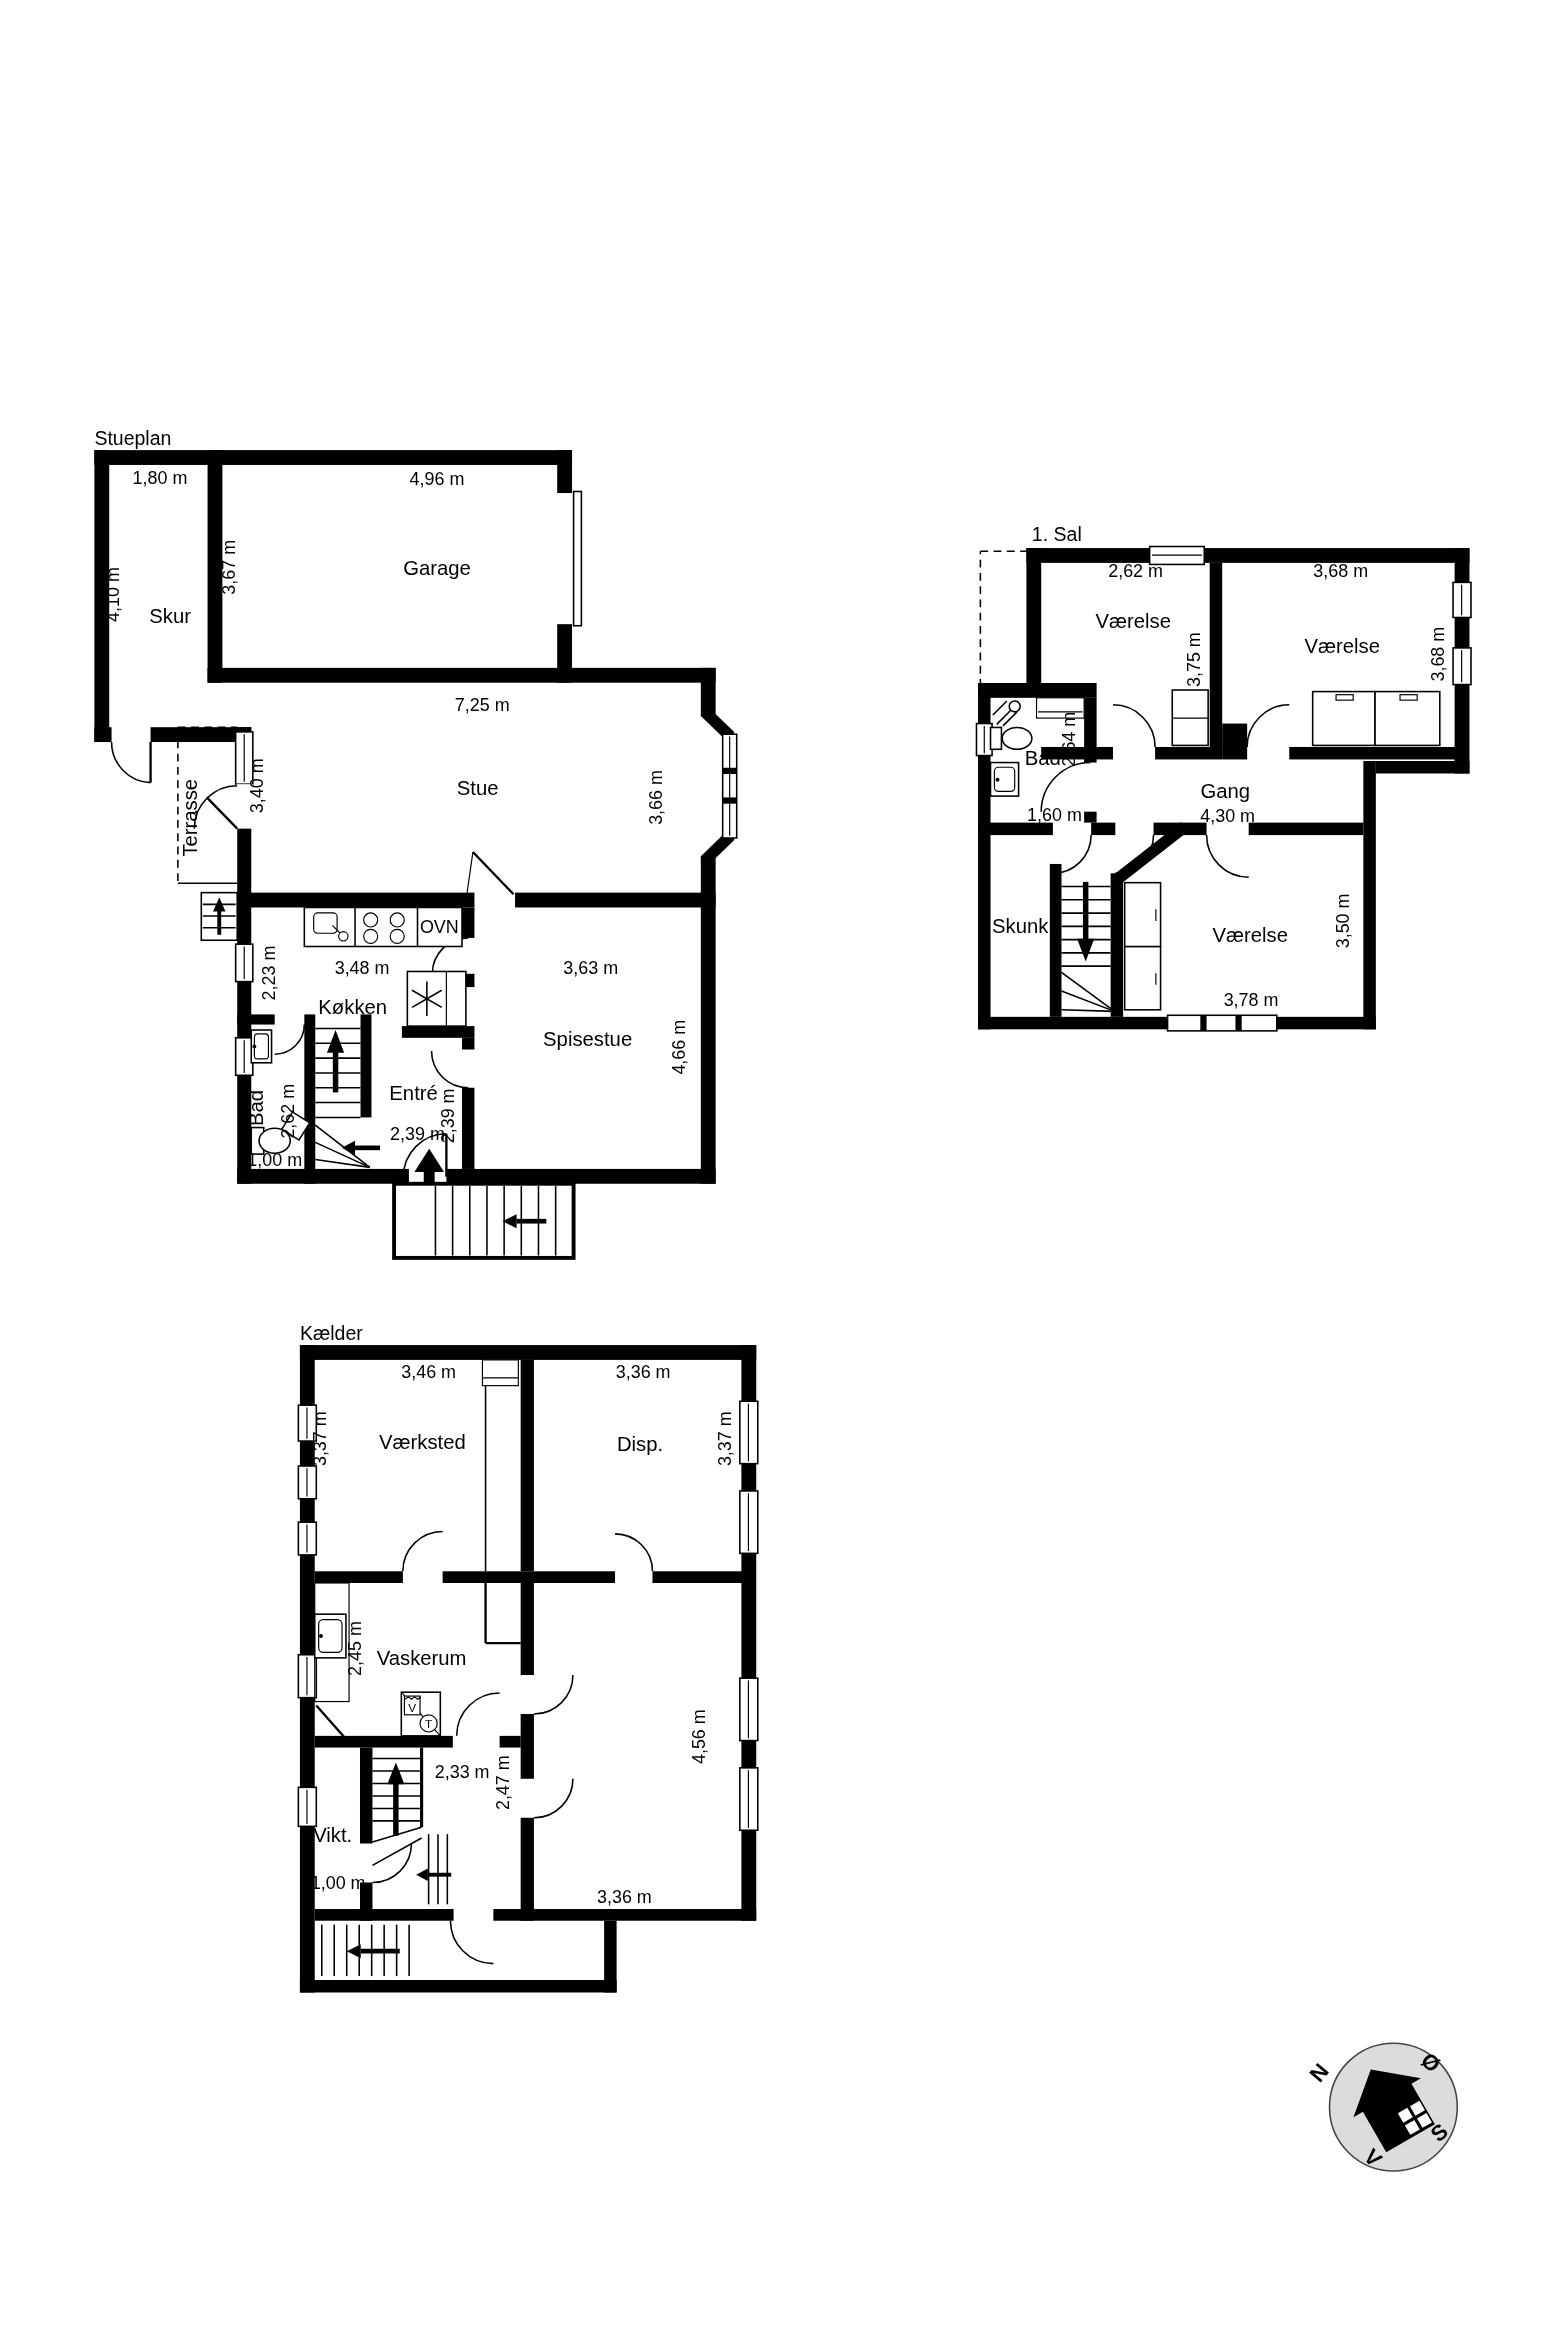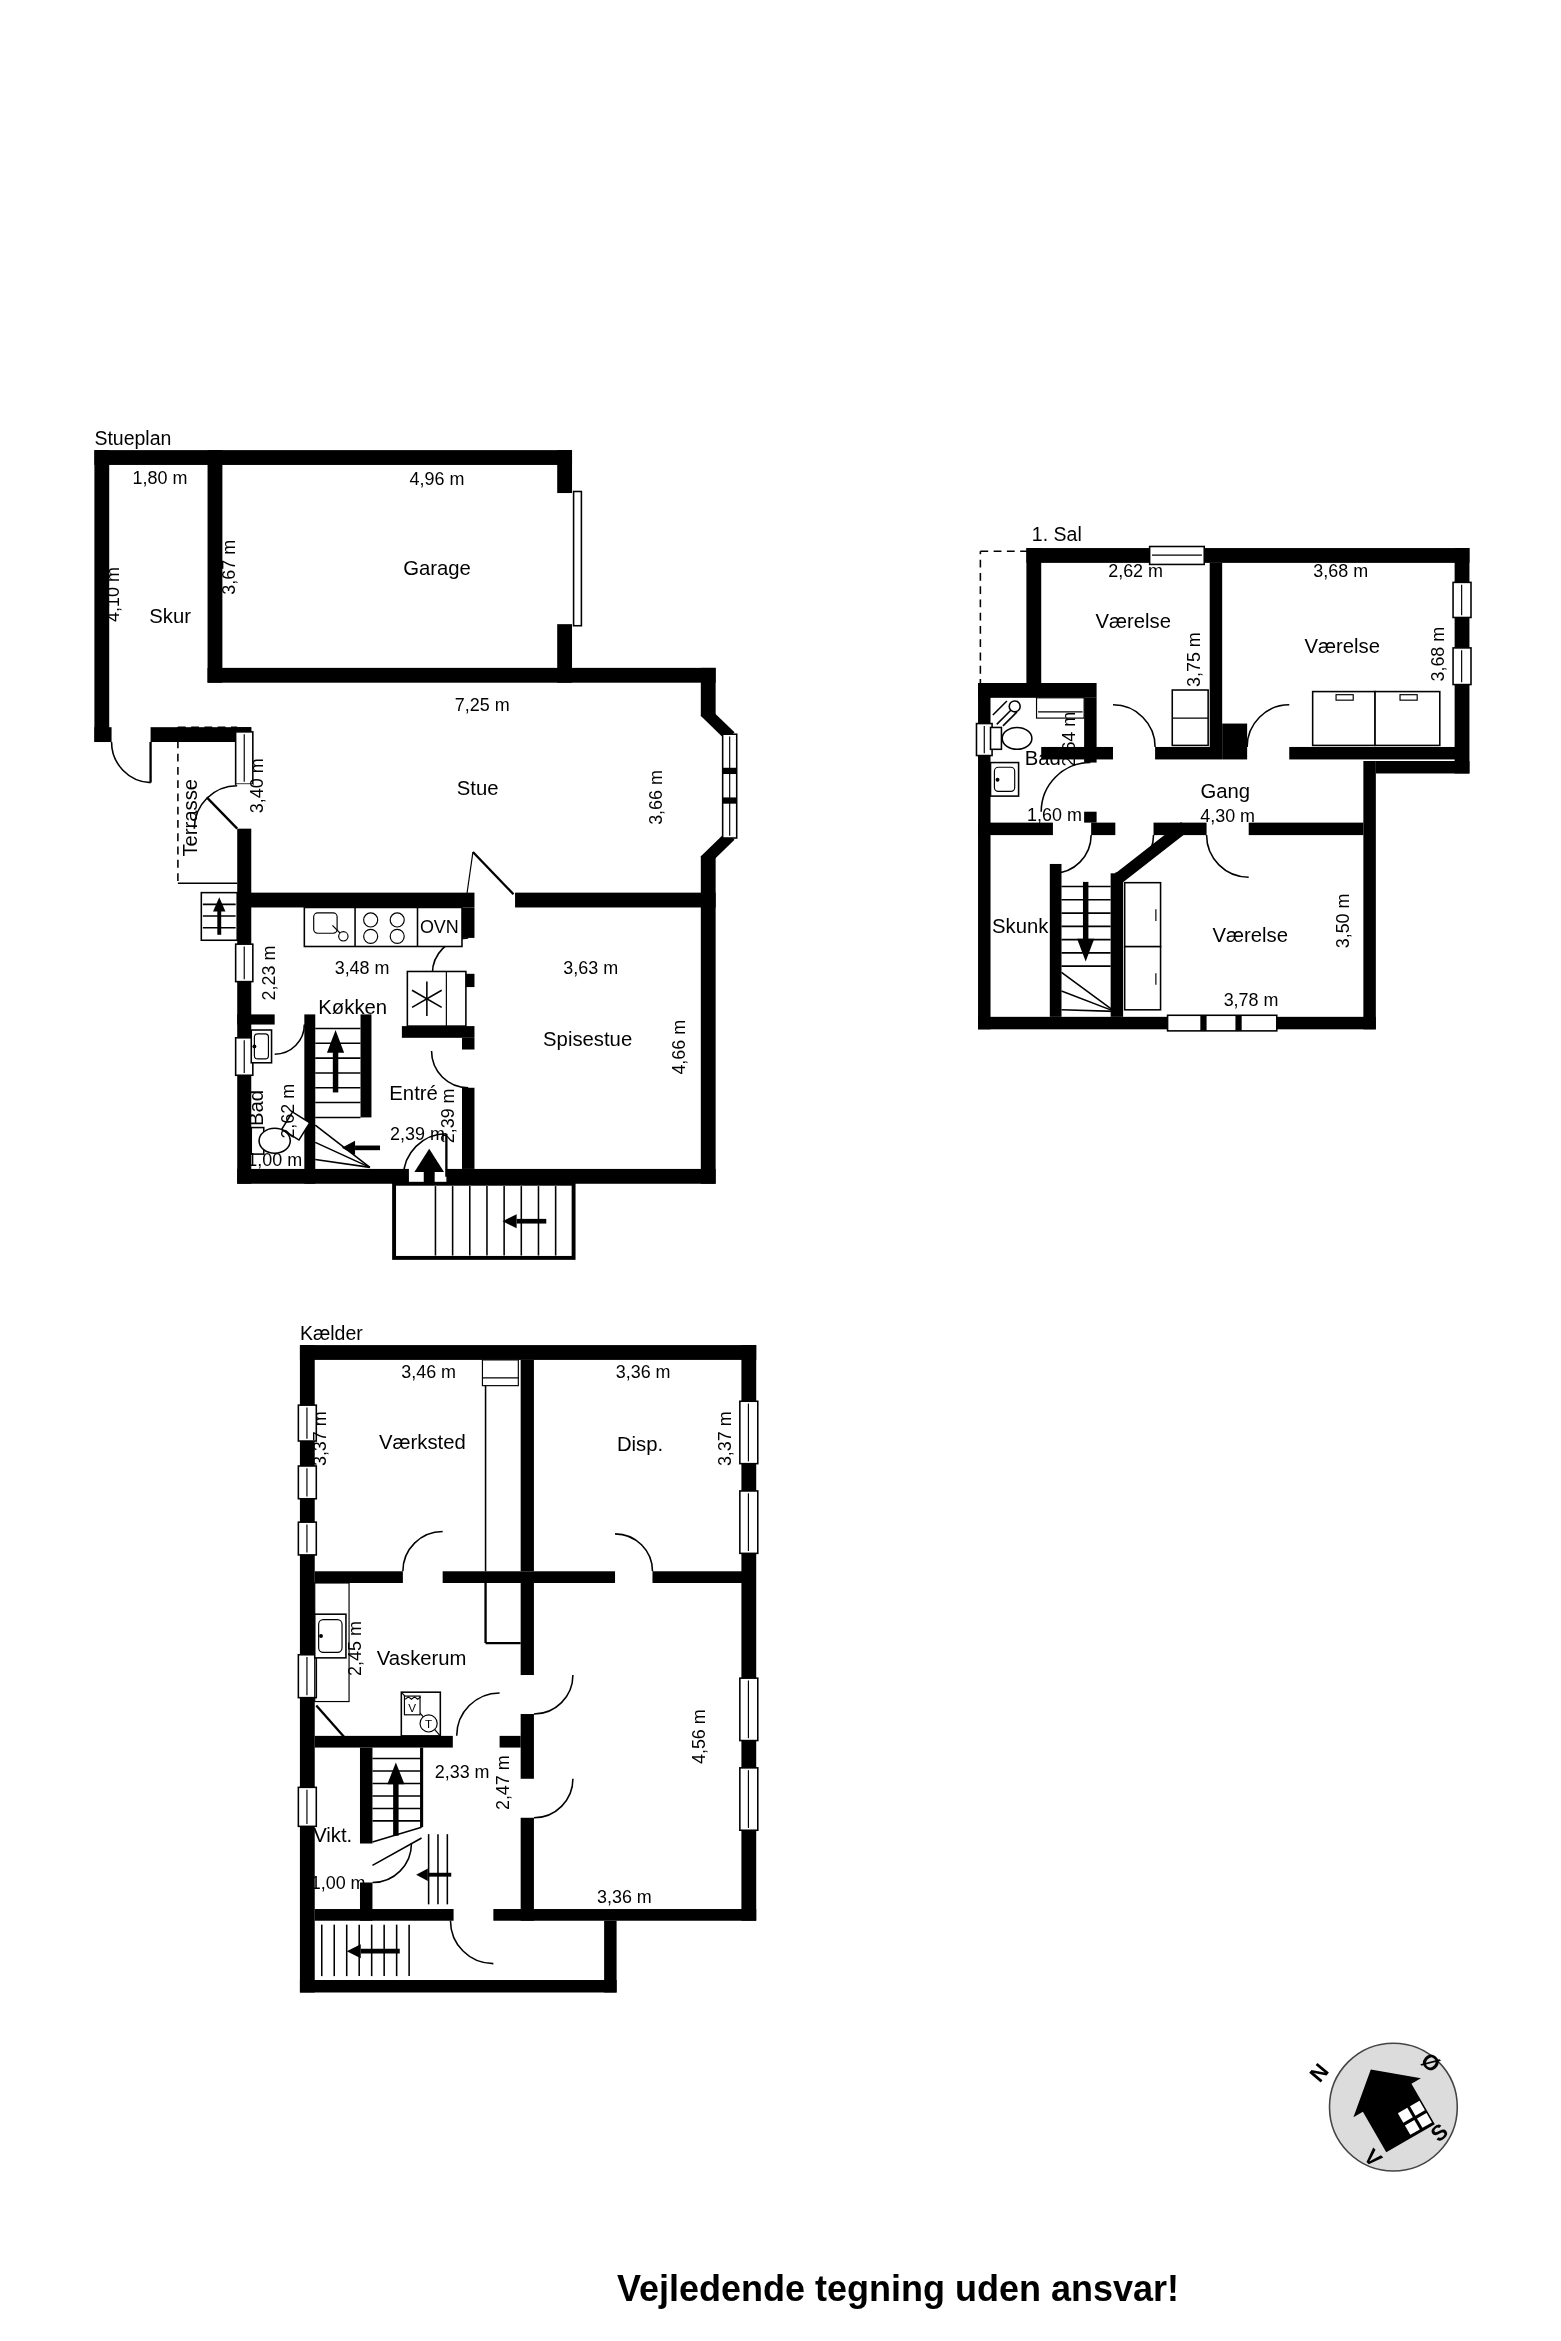--- a/index.html
+++ b/index.html
@@ -514,16 +514,15 @@
     <rect x="20" y="8" width="14" height="14" fill="#fff"></rect>
     <rect x="2" y="26" width="14" height="14" fill="#fff"></rect>
     <rect x="20" y="26" width="14" height="14" fill="#fff"></rect>
   </g>
   <text class="compassletter" x="1697" y="2662" text-anchor="middle" transform="rotate(-50 1697 2662)">N</text>
   <text class="compassletter" x="1827" y="2650" text-anchor="middle" transform="rotate(40 1827 2650)">Ø</text>
   <text class="compassletter" x="1850" y="2740" text-anchor="middle" transform="rotate(-40 1850 2740)">S</text>
   <text class="compassletter" x="1752" y="2772" text-anchor="middle" transform="rotate(45 1752 2772)">V</text>
 </svg>
 
-<div class="footer">Vejledende tegning uden ansvar!</div>
 
 </div>
 
 
 </body></html>

